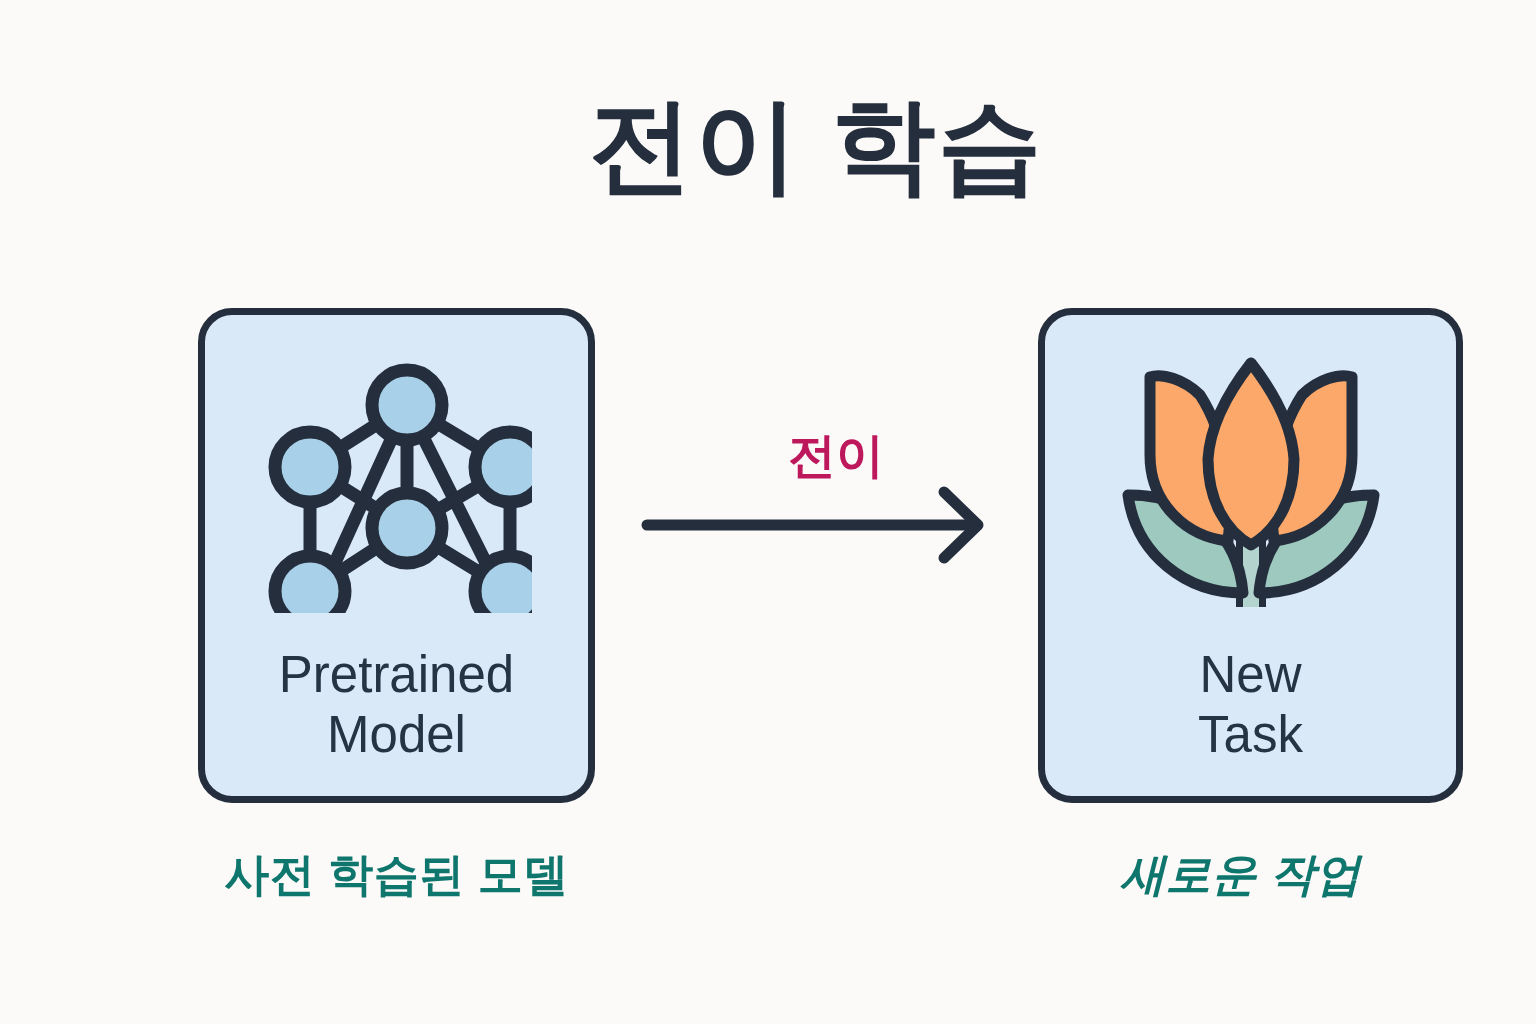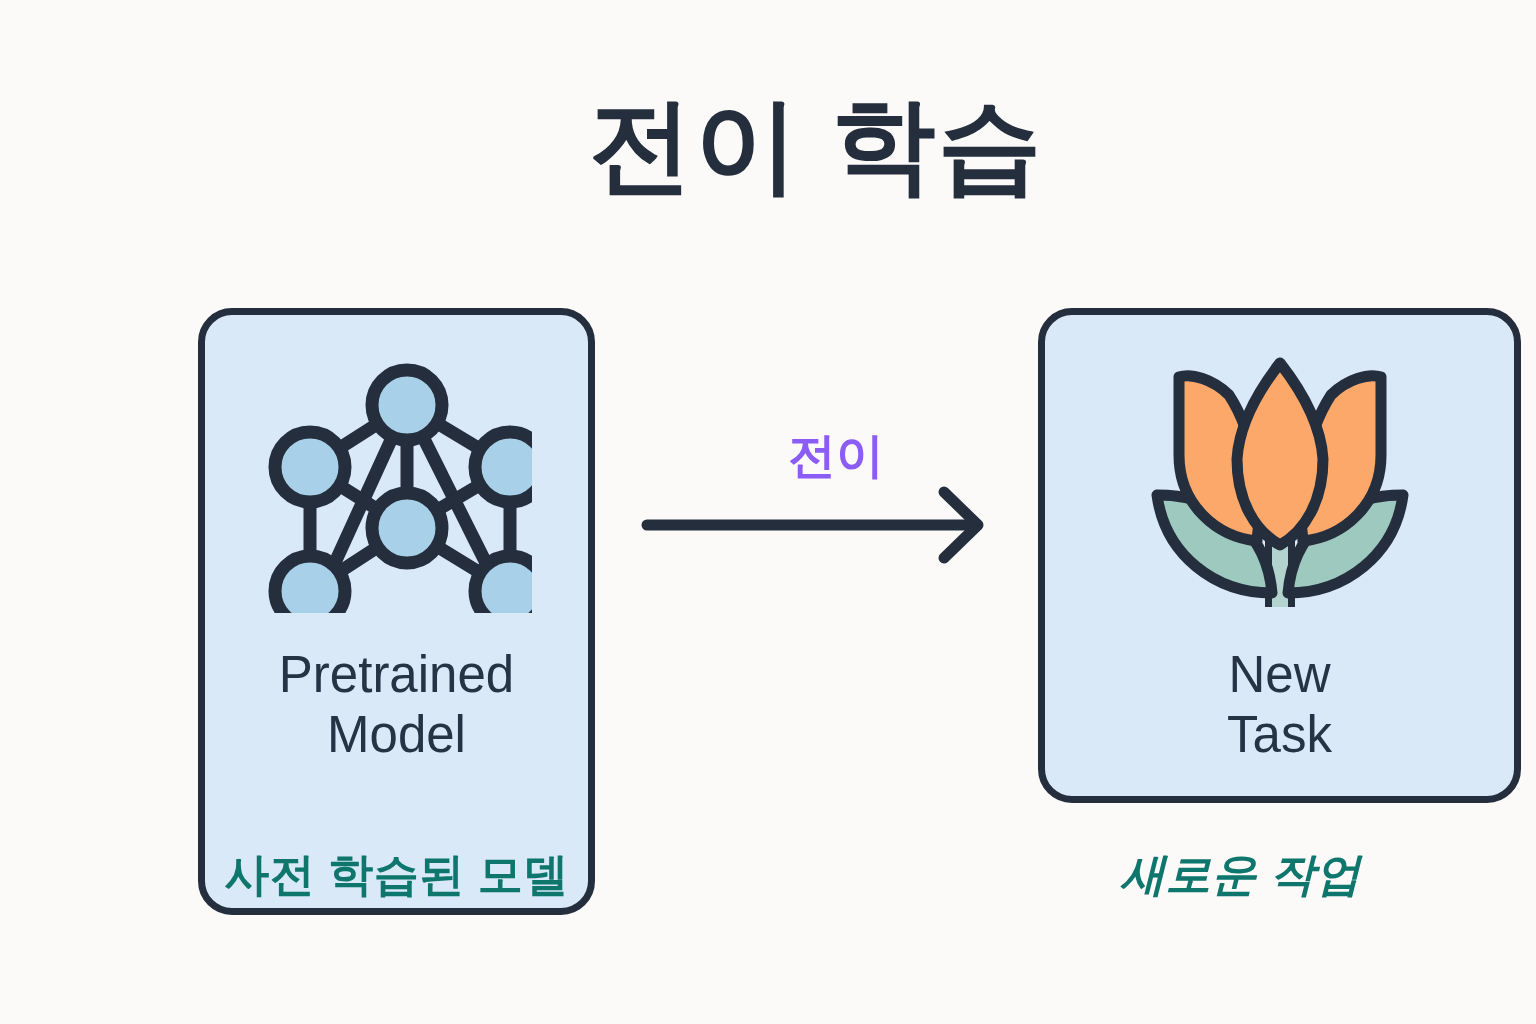--- a/index.html
+++ b/index.html
@@ -38,22 +38,22 @@
   }
 
   
   .card {
     position: absolute;
     box-sizing: border-box;
     background: #d9e9f7;
     border: 7px solid #242e3d;
     border-radius: 34px;
   }
-  #card-left  { left: 150px;  top: 308px; width: 397px; height: 607px; }
-  #card-right { left: 990px;  top: 308px; width: 483px; height: 495px; padding-left: 18px; }
+  #card-left  { left: 150px;  top: 308px; width: 397px; height: 495px; }
+  #card-right { left: 990px;  top: 308px; width: 425px; height: 495px; padding-left: 18px; }
 
   .card-icon {
     position: absolute;
     left: 0;
     top: 0;
     width: 100%;
     display: flex;
     justify-content: center;
   }
   #card-left .card-icon  { top: 48px; }
@@ -93,21 +93,21 @@
     top: 480px;
     width: 360px;
     height: 90px;
   }
   #arrow-label {
     position: absolute;
     left: 590px;
     top: 424px;
     width: 360px;
     text-align: center;
-    color: #8b5cf6;
+    color: #be185d;
     font-size: 48px;
     font-weight: 700;
     white-space: pre;
     transform: translateX(18px);
   }
 </style>
 </head>
 <body>
 
 <div id="stage">

